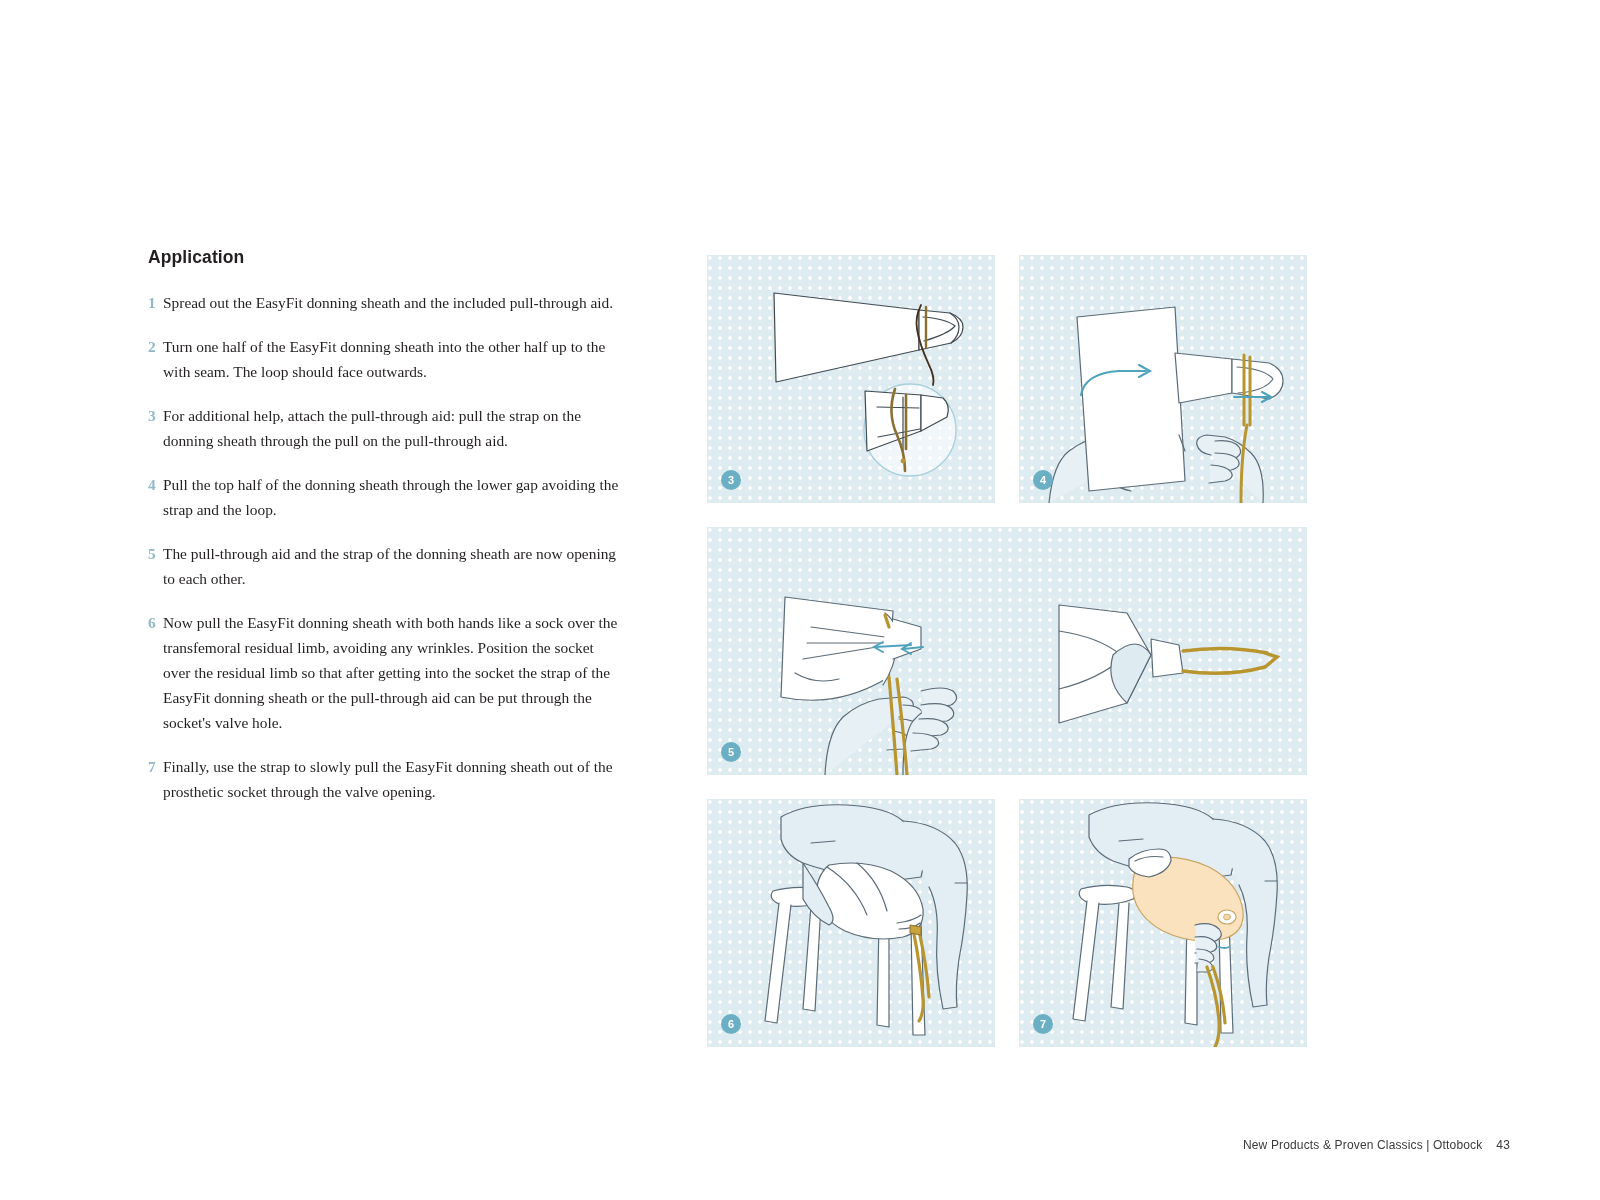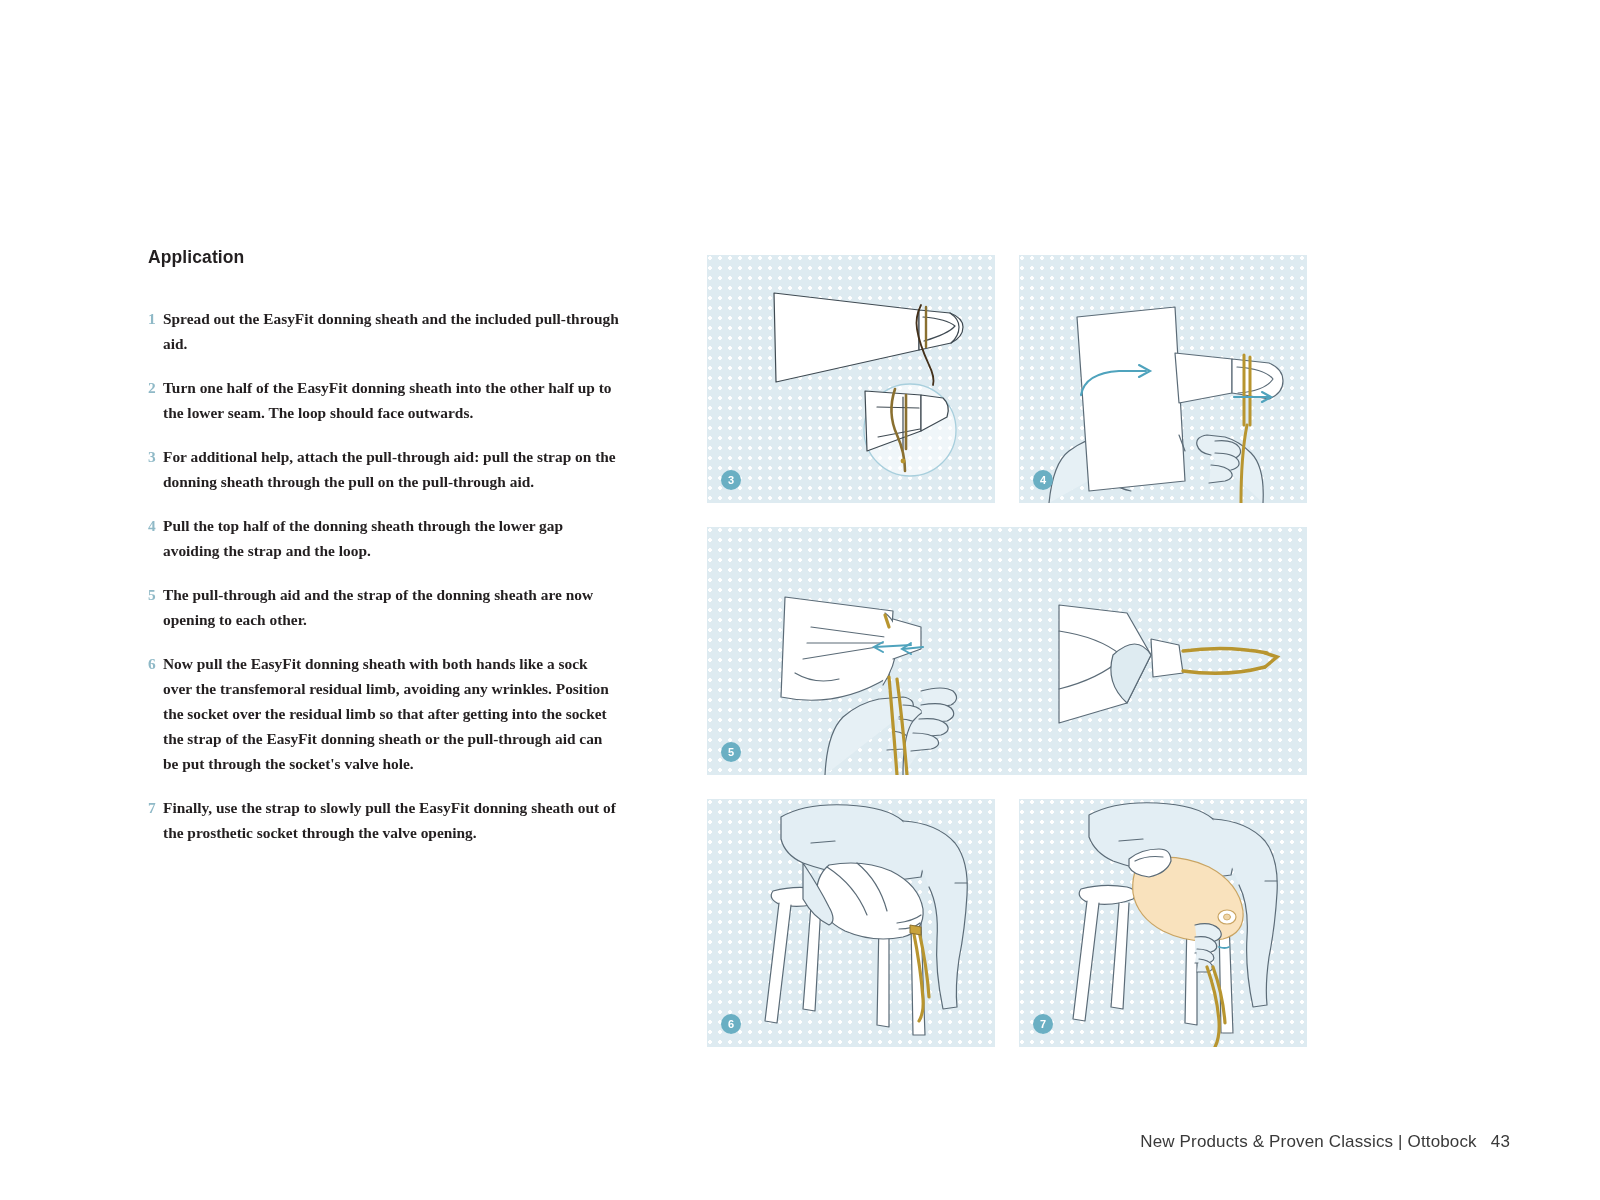--- a/index.html
+++ b/index.html
@@ -24,21 +24,21 @@
     top: 248px;
     width: 472px;
   }
 
   .section-heading {
     font-family: "Liberation Sans", "DejaVu Sans", sans-serif;
     font-weight: bold;
     font-size: 17.5px;
     letter-spacing: 0.1px;
     color: #231f20;
-    margin: 0 0 40px 0;
+    margin: 0 0 24px 0;
     line-height: 1.1;
   }
 
   .steps {
     list-style: none;
     margin: 0;
     padding: 0;
   }
 
   .step {
@@ -55,21 +55,21 @@
   .step-num {
     position: absolute;
     left: 0;
     top: 0;
     font-weight: bold;
     font-size: 15.4px;
     color: #8fb9c7;
     line-height: 1.62;
   }
 
-  .step-text { display: block; font-weight: bold; }
+  .step-text { display: block; }
 
   
   .figure-grid {
     position: absolute;
     left: 707px;
     top: 255px;
     width: 600px;
   }
 
   .fig-row {
@@ -117,21 +117,21 @@
     height: 100%;
     display: block;
   }
 
   
   .page-footer {
     position: absolute;
     right: 90px;
     bottom: 48px;
     font-family: "Liberation Sans", "DejaVu Sans", sans-serif;
-    font-size: 17px;
+    font-size: 12px;
     color: #3a3a3a;
     letter-spacing: 0.15px;
     display: flex;
     align-items: baseline;
     gap: 14px;
     white-space: nowrap;
   }
   .footer-text { display: inline-block; }
   .footer-page { display: inline-block; text-align: center; }
 </style>
@@ -144,21 +144,21 @@
 
   <ol class="steps">
 
     <li class="step">
       <span class="step-num">1</span>
       <span class="step-text">Spread out the EasyFit donning sheath and the included pull-through aid.</span>
     </li>
 
     <li class="step">
       <span class="step-num">2</span>
-      <span class="step-text">Turn one half of the EasyFit donning sheath into the other half up to the lower seam. The loop should face outwards.</span>
+      <span class="step-text">Turn one half of the EasyFit donning sheath into the other half up to the with seam. The loop should face outwards.</span>
     </li>
 
     <li class="step">
       <span class="step-num">3</span>
       <span class="step-text">For additional help, attach the pull-through aid: pull the strap on the donning sheath through the pull on the pull-through aid.</span>
     </li>
 
     <li class="step">
       <span class="step-num">4</span>
       <span class="step-text">Pull the top half of the donning sheath through the lower gap avoiding the strap and the loop.</span>

